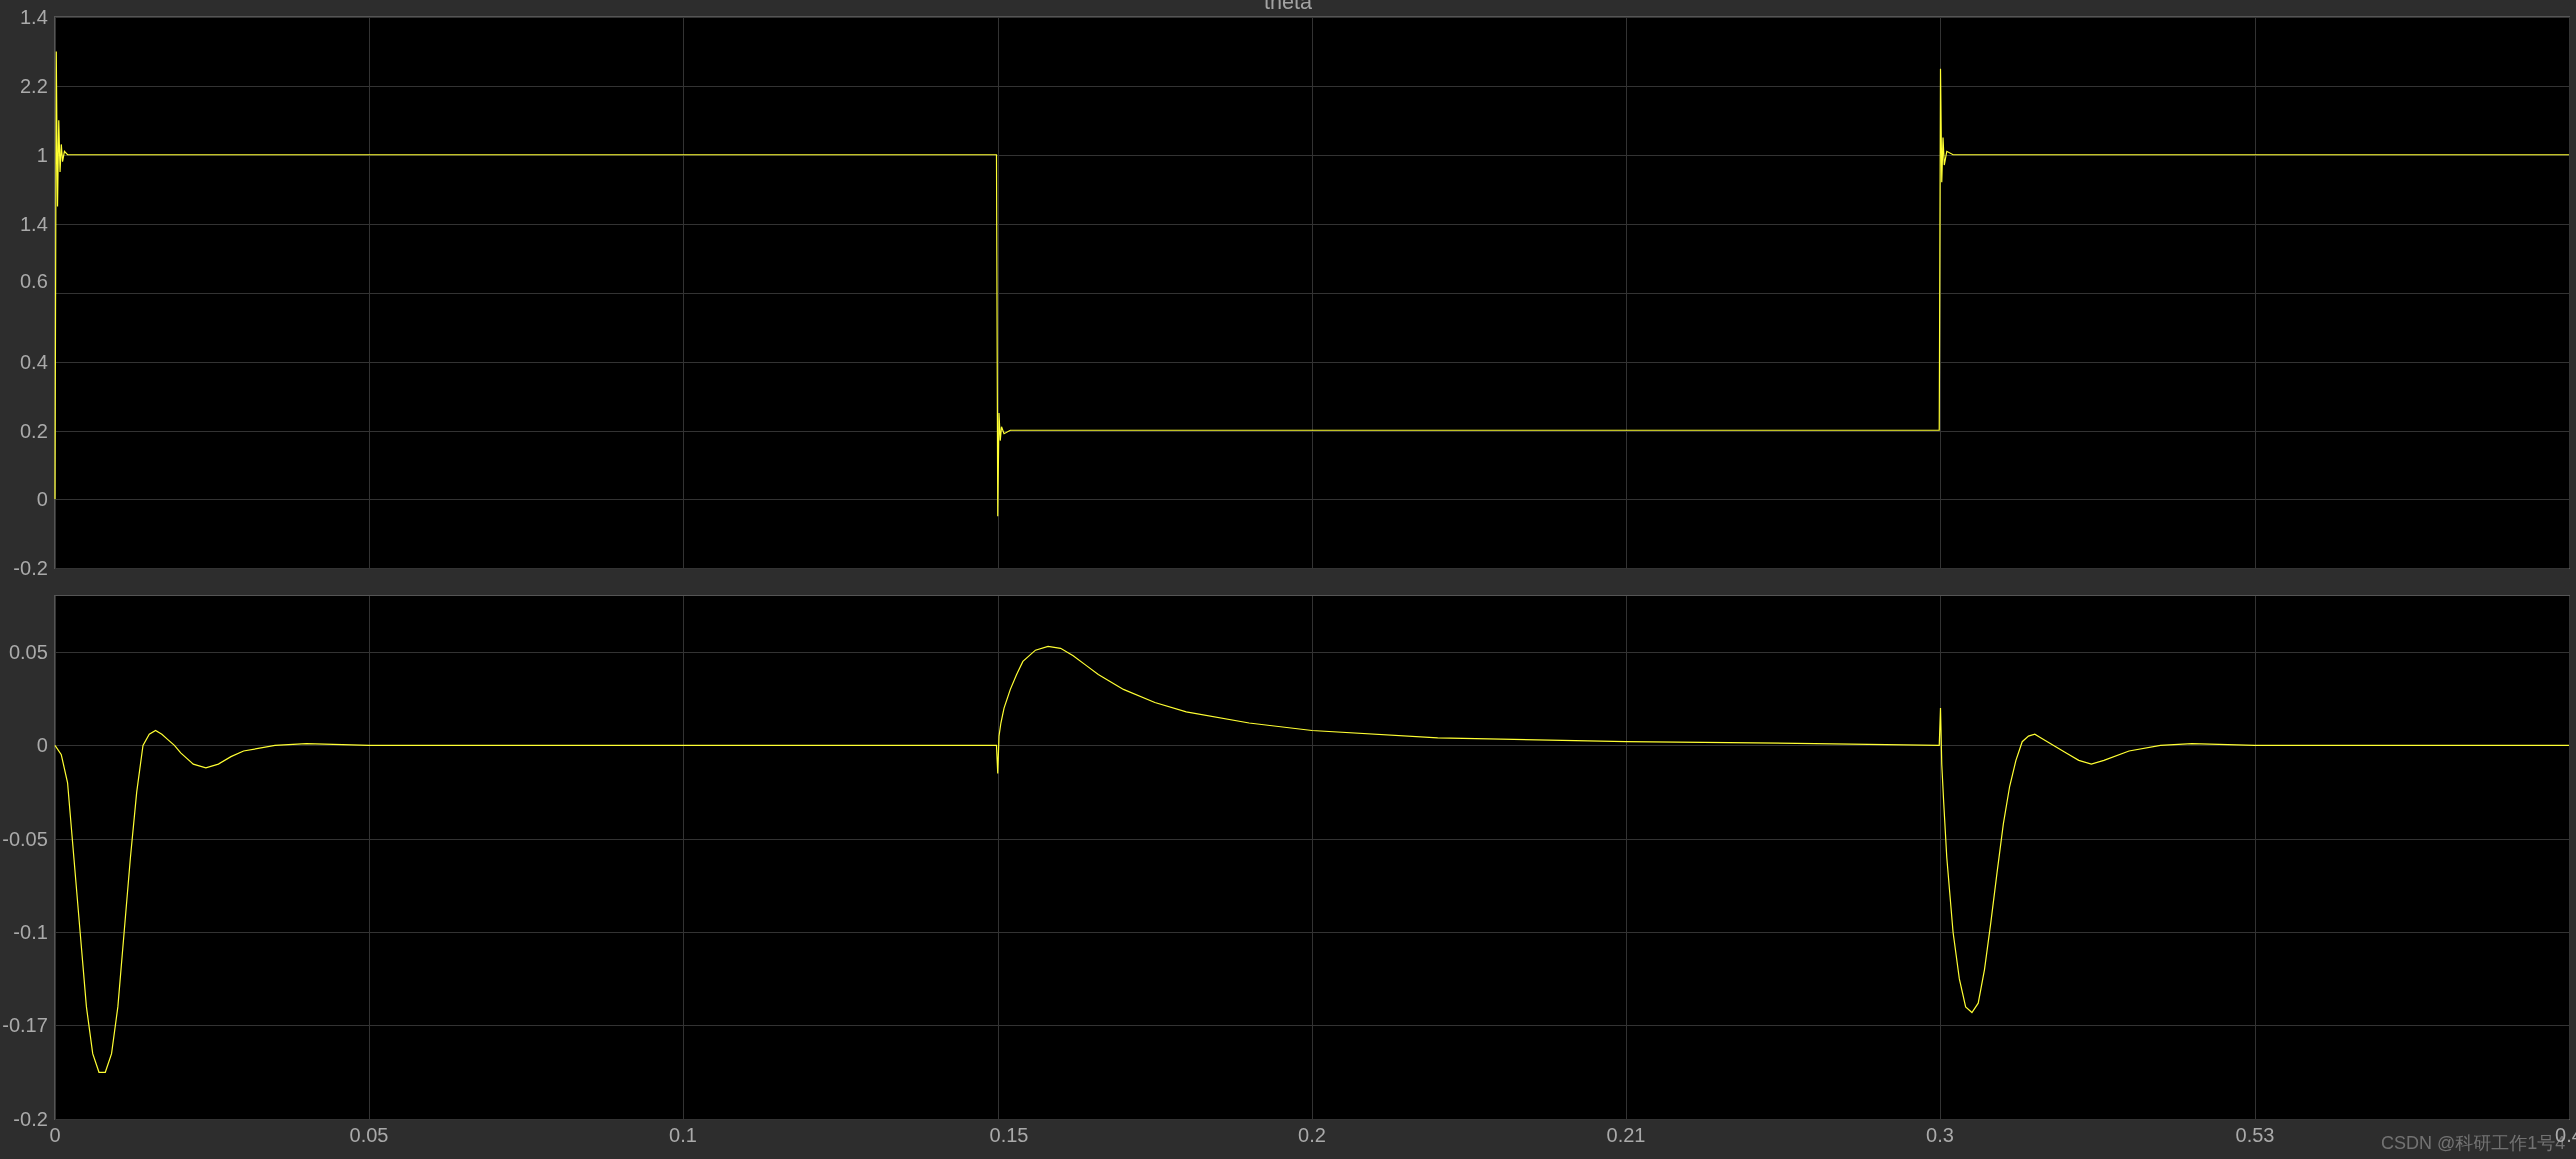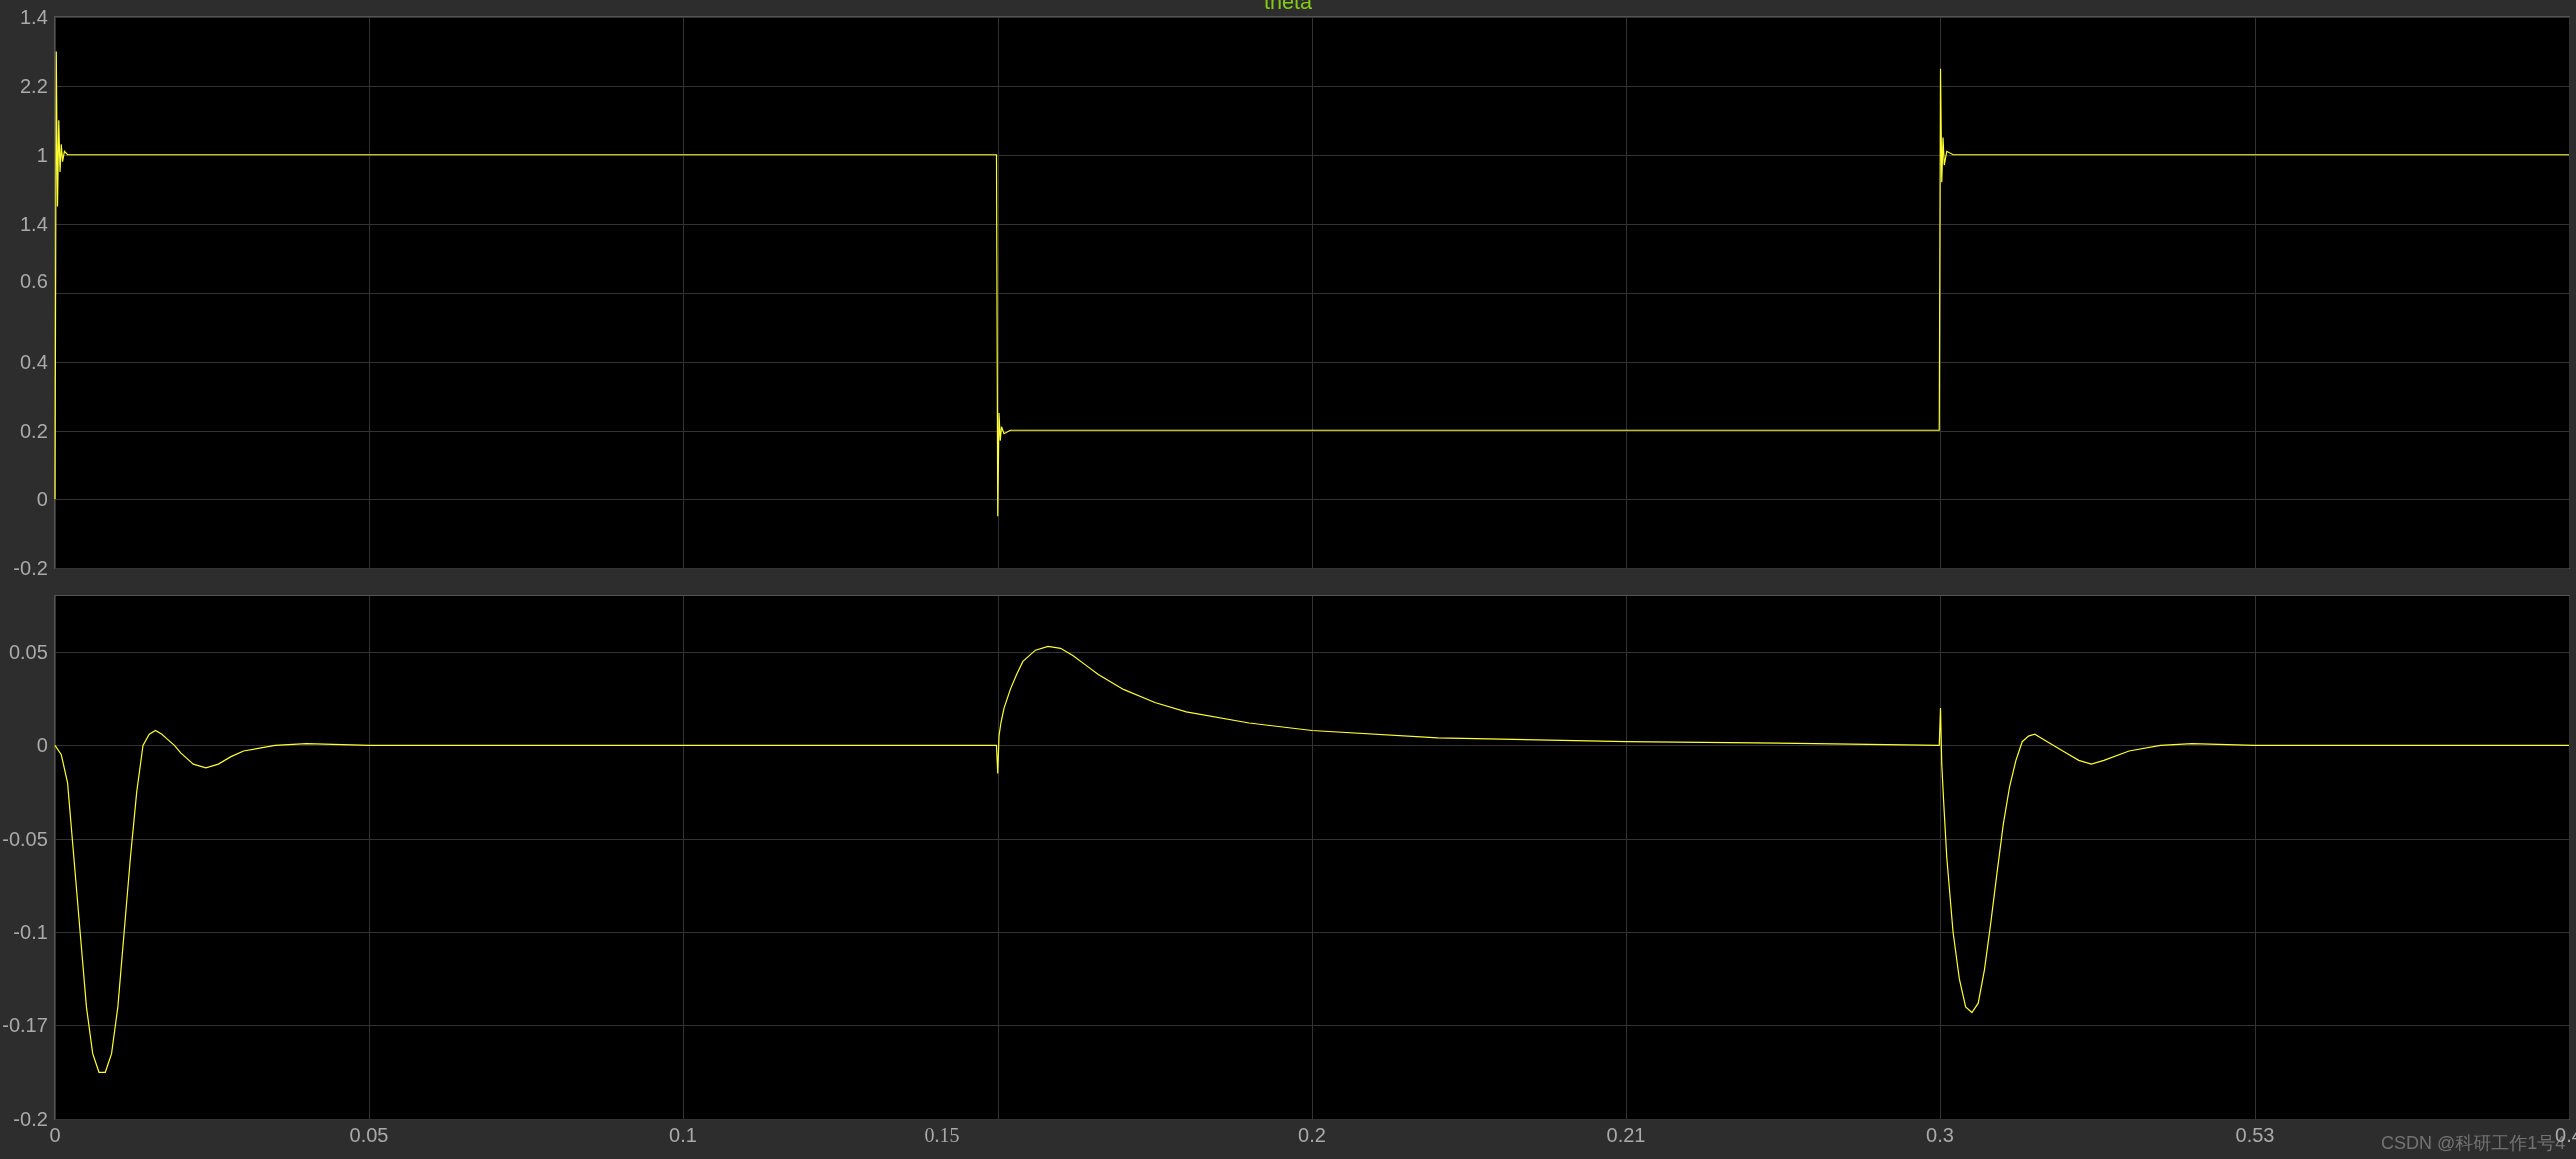--- a/index.html
+++ b/index.html
@@ -11,21 +11,21 @@
     height: 100%;
     overflow: hidden;
   }
   .container {
     width: 2576px;
     height: 1160px;
     background: #2d2d2d;
     position: relative;
   }
   .title {
-    color: #84cc16;
+    color: #a3a3a3;
     font-size: 21.6px;
     text-align: center;
     padding-top: 0px;
     height: 12.6px;
     line-height: 4.5px;
   }
   .plot-area {
     position: absolute;
     background: #000;
     border: 0.9px solid #555;
@@ -146,21 +146,21 @@
       <div class="ytick" style="top: 149px;">0</div>
       <div class="gridline-h" style="top: 56px;"></div>
       <div class="ytick" style="top: 56px;">0.05</div>
       <div class="gridline-v" style="left: 0px;"></div>
       <div class="xtick" style="left: 0px;">0</div>
       <div class="gridline-v" style="left: 314px;"></div>
       <div class="xtick" style="left: 314px;">0.05</div>
       <div class="gridline-v" style="left: 628px;"></div>
       <div class="xtick" style="left: 628px;">0.1</div>
       <div class="gridline-v" style="left: 943px;"></div>
-      <div class="xtick" style="left: 887px; font-family: Liberation Serif, serif;">0.15</div>
+      <div class="xtick" style="left: 954px;">0.15</div>
       <div class="gridline-v" style="left: 1257px;"></div>
       <div class="xtick" style="left: 1257px;">0.2</div>
       <div class="gridline-v" style="left: 1571px;"></div>
       <div class="xtick" style="left: 1571px;">0.21</div>
       <div class="gridline-v" style="left: 1885px;"></div>
       <div class="xtick" style="left: 1885px;">0.3</div>
       <div class="gridline-v" style="left: 2200px;"></div>
       <div class="xtick" style="left: 2200px;">0.53</div>
       <div class="gridline-v" style="left: 2514px;"></div>
       <div class="xtick" style="left: 2514px;">0.4</div>

